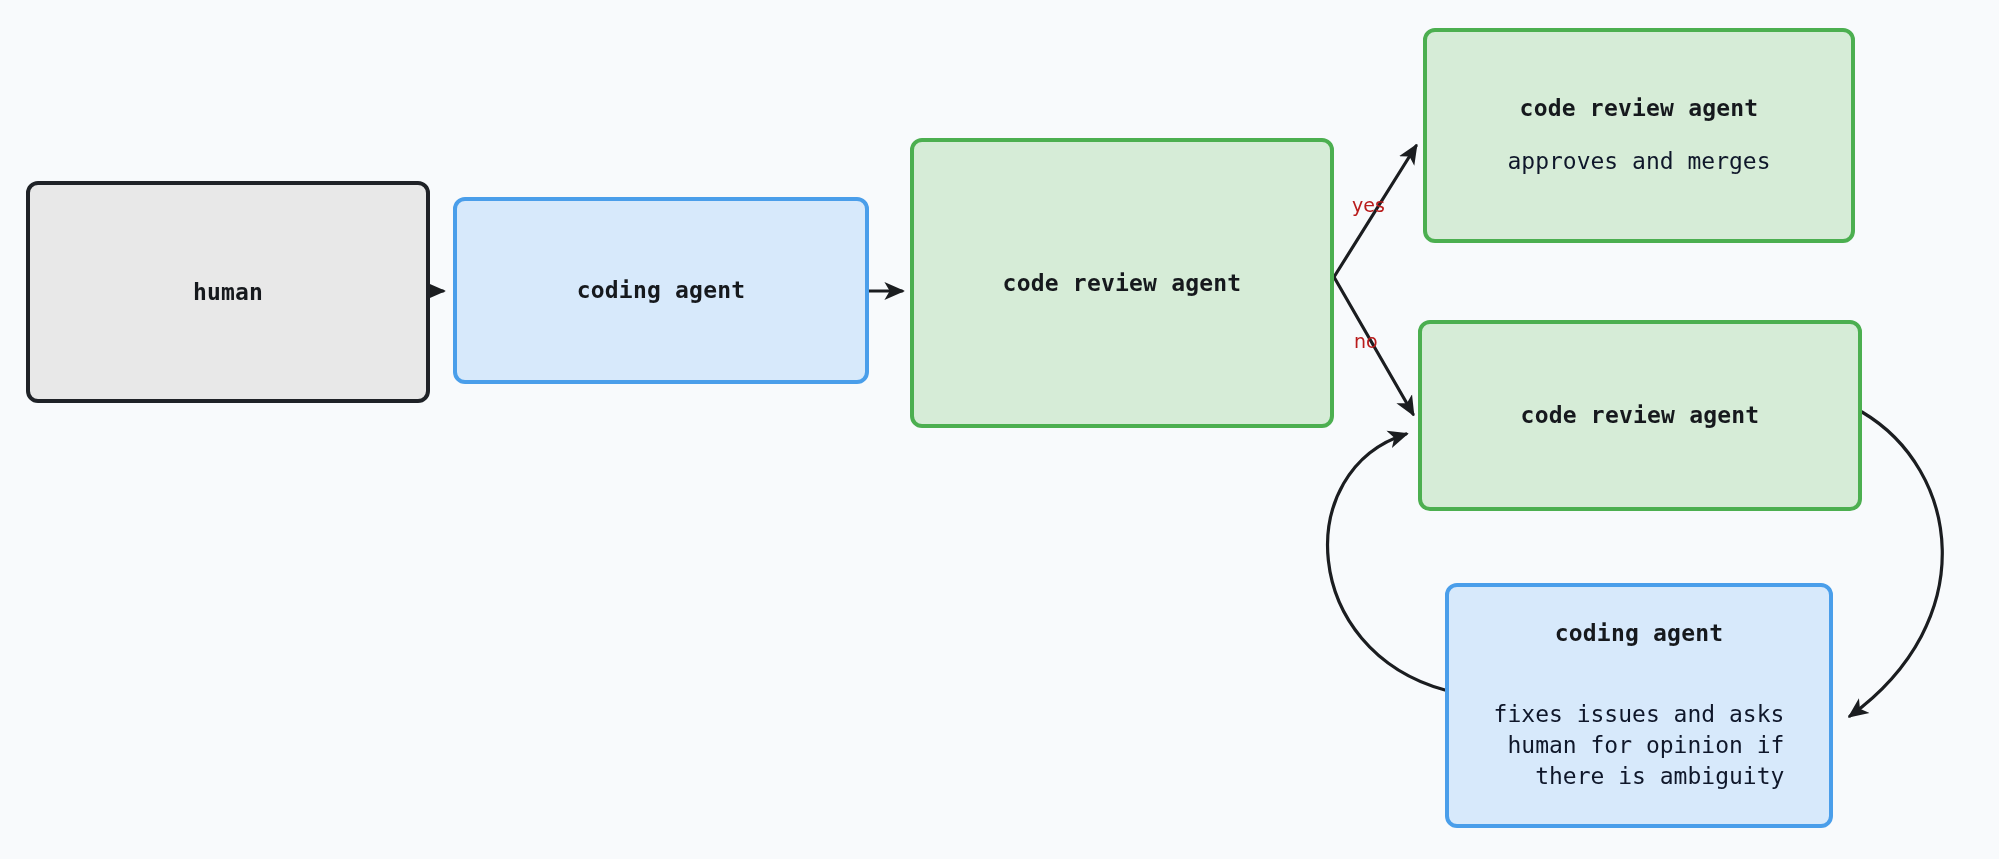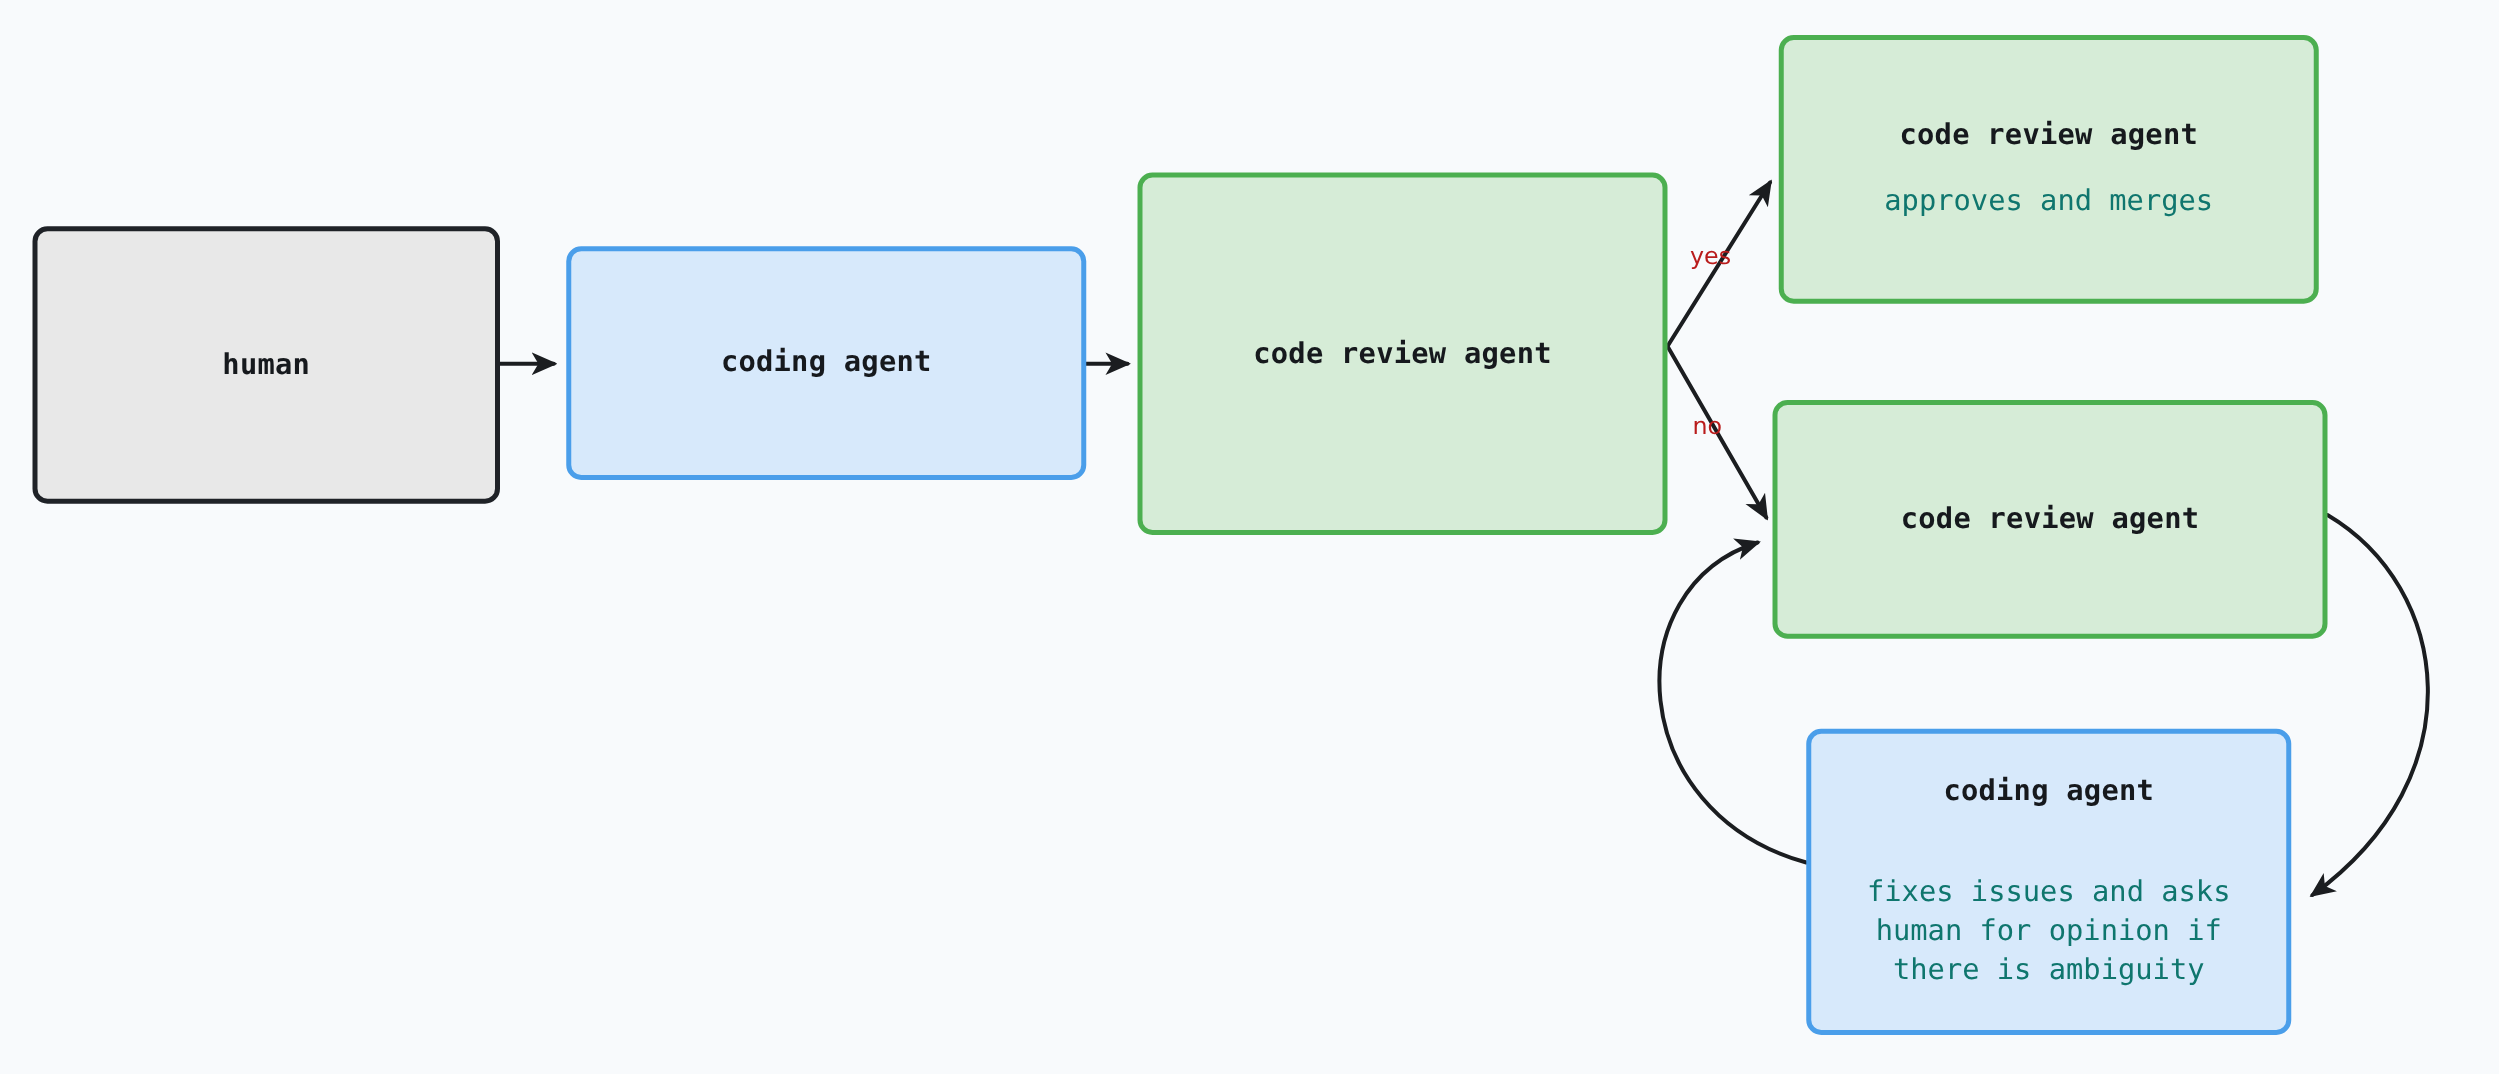--- a/index.html
+++ b/index.html
@@ -29,23 +29,24 @@
   }
   .node .title {
     font-weight: bold;
     font-size: 23px;
     color: #16191d;
     letter-spacing: 0.2px;
     line-height: 1.25;
   }
   .node .desc {
     font-size: 23px;
-    color: #0f766e;
+    color: #0f172a;
     line-height: 1.35;
     white-space: pre-line;
+    text-align: right;
   }
   .node .desc.gap-top { margin-top: 24px; }
   .node .desc.gap-top-lg { margin-top: 30px; }
 
   
   .node.human {
     background: #e8e8e8;
     border: 4px solid #1f2227;
   }
   .node.blue {
@@ -99,21 +100,21 @@
 
     <path class="edge-path" d="M 1334 277 L 1416 146" marker-end="url(#arrow)"></path>
 
     <path class="edge-path" d="M 1334 277 L 1413 414" marker-end="url(#arrow)"></path>
 
     <path class="edge-path" d="M 1862 412 C 1960 470 1982 620 1850 716" marker-end="url(#arrow)"></path>
 
     <path class="edge-path" d="M 1445 690 C 1300 650 1292 470 1406 434" marker-end="url(#arrow)"></path>
   </svg>
 
-  <div class="node human" style="left:26px; top:181px; width:374px; height:222px;">
+  <div class="node human" style="left:26px; top:181px; width:404px; height:222px;">
     <div class="title">human</div>
   </div>
 
   <div class="node blue" style="left:453px; top:197px; width:416px; height:187px;">
     <div class="title">coding agent</div>
   </div>
 
   <div class="node green" style="left:910px; top:138px; width:424px; height:290px;">
     <div class="title">code review agent</div>
   </div>

